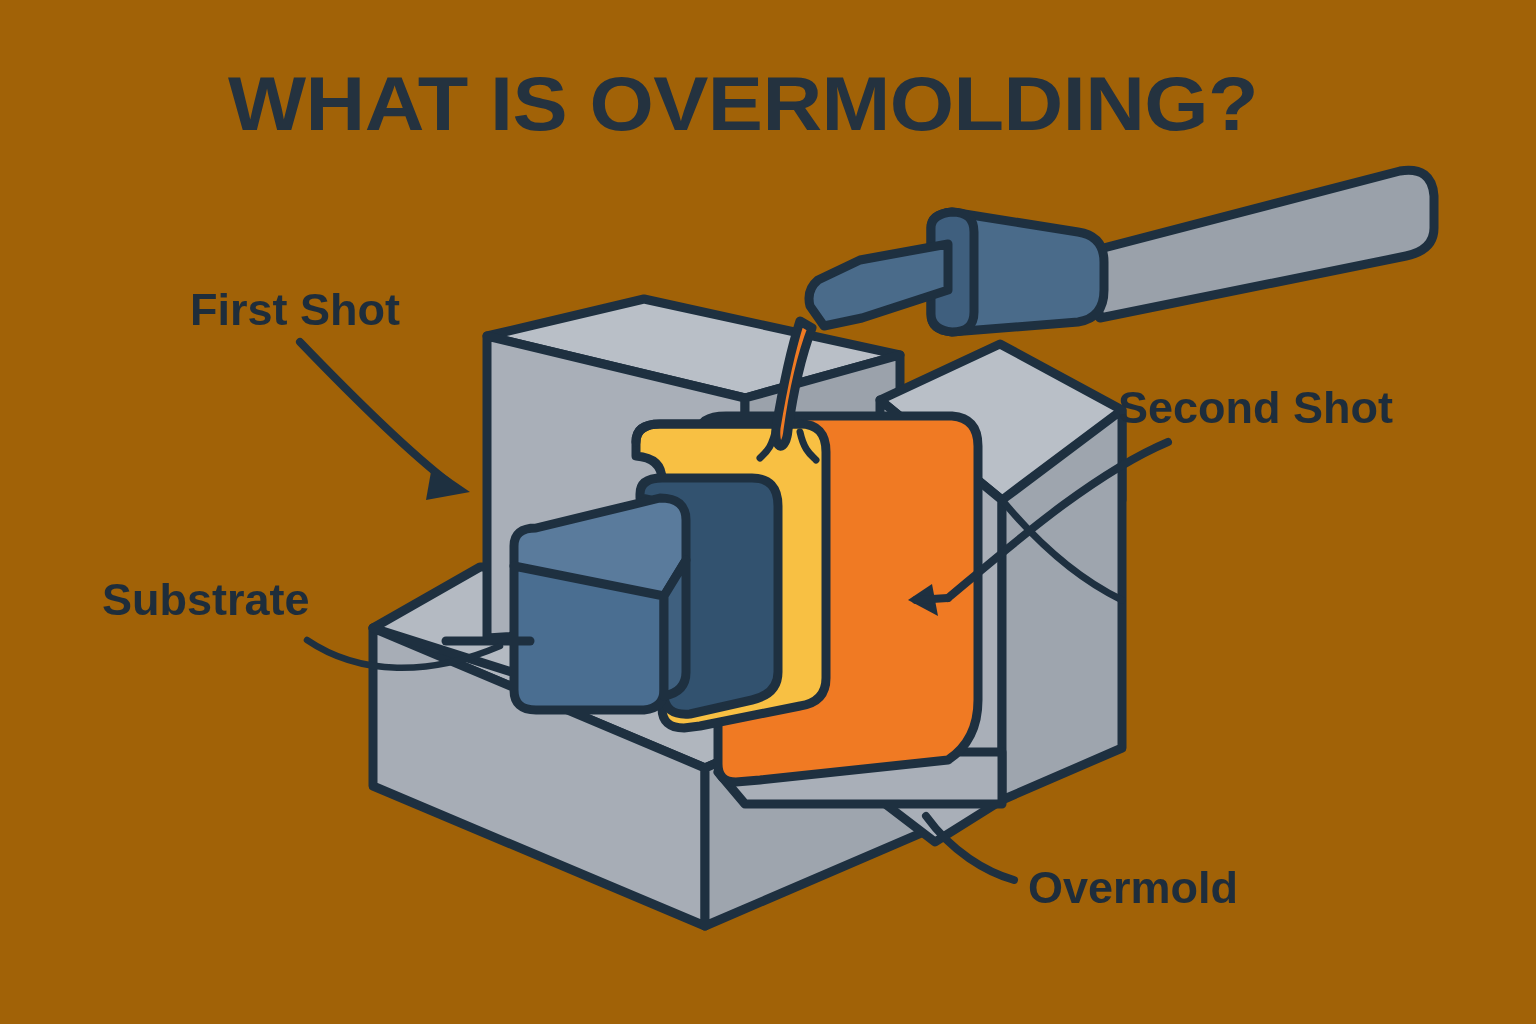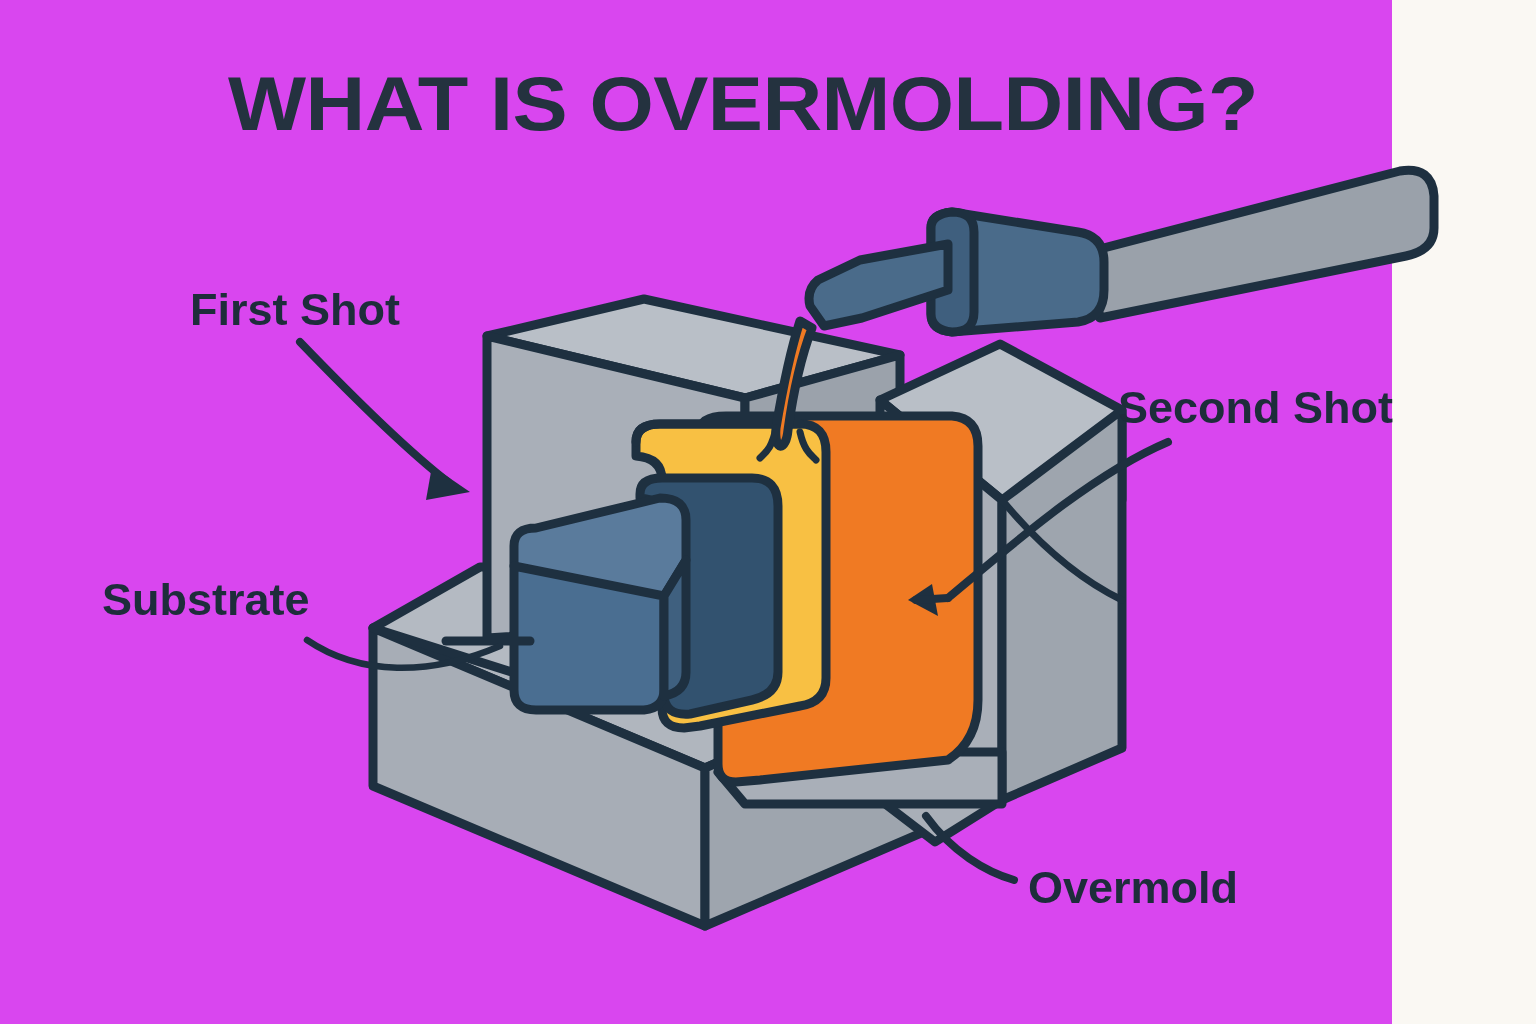--- a/index.html
+++ b/index.html
@@ -8,23 +8,23 @@
     background: #faf8f3;
   }
   body {
     width: 1536px;
     height: 1024px;
     overflow: hidden;
     font-family: "Liberation Sans", sans-serif;
   }
   #stage {
     position: relative;
-    width: 1392px;
+    width: 1536px;
     height: 1024px;
-    background: #d946ef;
+    background: #a16207;
     text-align: center;
   }
   svg.diagram {
     position: absolute;
     inset: 0;
     width: 1536px;
     height: 1024px;
     display: block;
   }
   .ttl {

